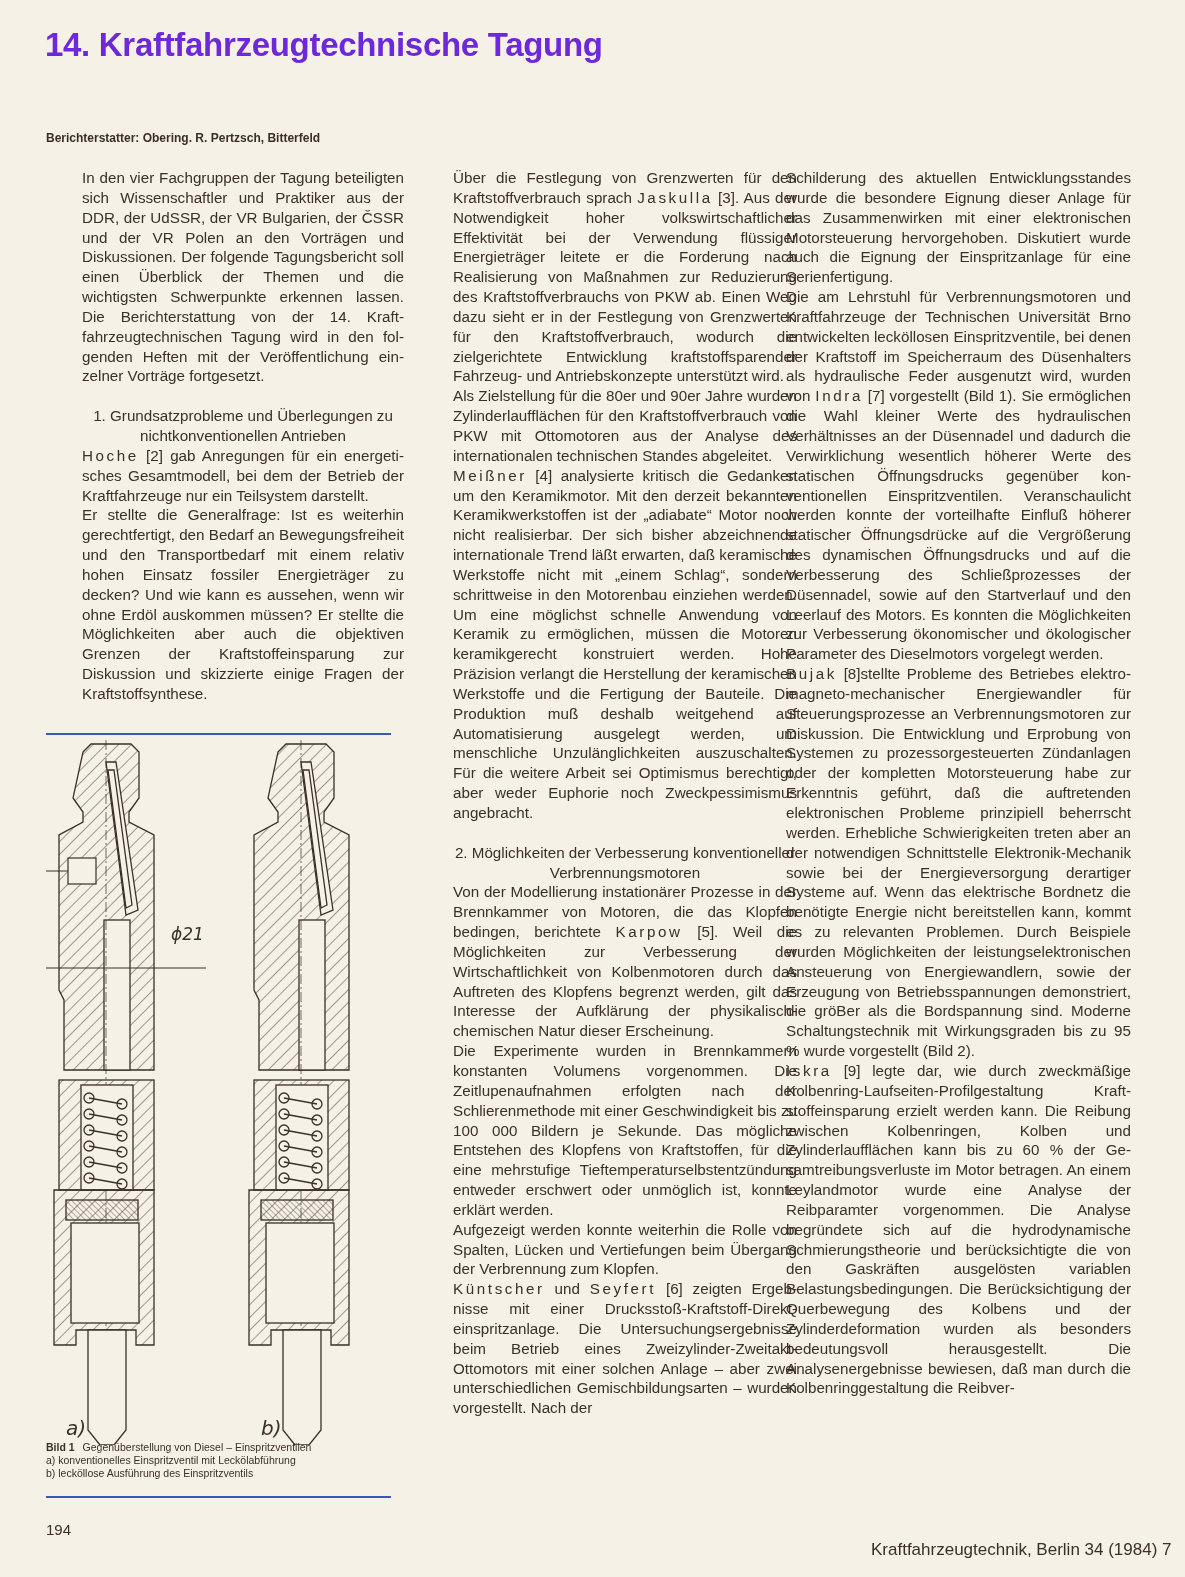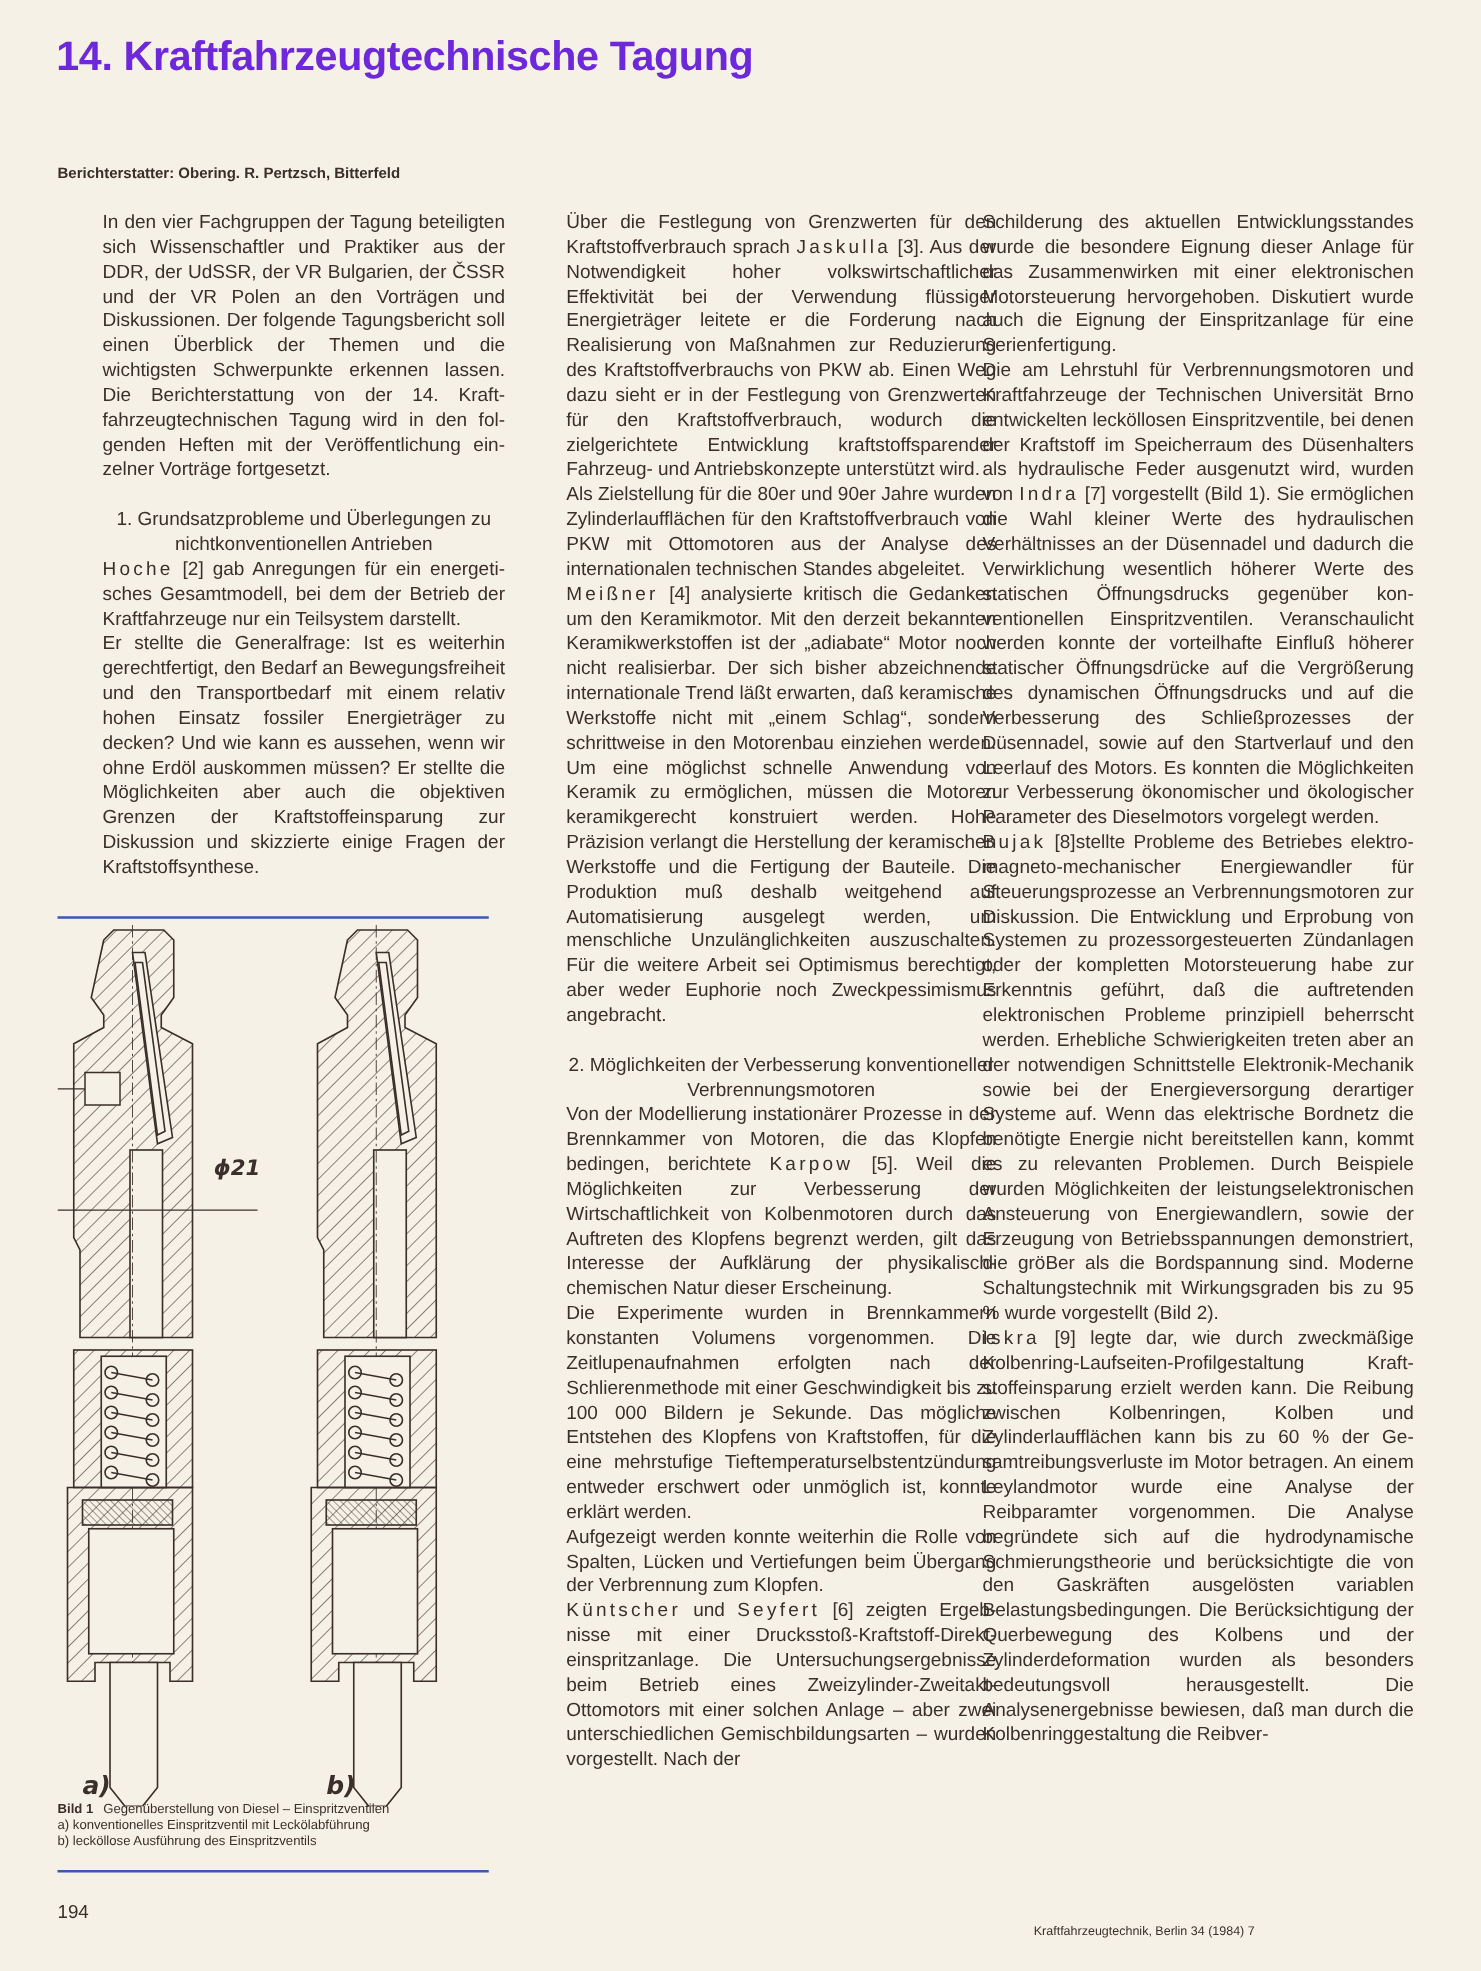--- a/index.html
+++ b/index.html
@@ -31,29 +31,29 @@
   .col h2 {
     margin: 0; font-size: 15.2px; line-height: 19.85px; font-weight: normal; text-align: center;
   }
   .gap { height: 19.85px; }
   .sp { letter-spacing: 2.6px; }
   .fig-rule {
     position: absolute; left: 46px; width: 345px; height: 2px; background: #3c57b5;
   }
   .fig-rule.top { top: 733px; }
   .fig-rule.bot { top: 1496px; }
-  .figure { position: absolute; left: 46px; top: 740px; width: 345px; height: 705px; font-weight: bold; }
+  .figure { position: absolute; left: 46px; top: 740px; width: 345px; height: 705px; }
   .figure svg { width: 100%; height: 100%; }
   .caption {
     position: absolute; left: 46px; top: 1441px; width: 345px;
     font-size: 10.5px; line-height: 13px; color: #3a2f2a;
   }
   .caption .bild { font-weight: bold; margin-right: 8px; }
   .footer-left { position: absolute; left: 46px; top: 1521px; font-size: 15px; }
-  .footer-right { position: absolute; left: 827px; top: 1540px; font-size: 10px; }
+  .footer-right { position: absolute; left: 871px; top: 1540px; font-size: 17px; }
   .fig-label { font-family: "DejaVu Sans", sans-serif; font-style: italic; font-size: 20px; fill: #3a2f2a; }
 </style>
 </head>
 <body>
 
 <div class="title">14. Kraftfahrzeugtechnische Tagung</div>
 <div class="reporter">Berichterstatter: Obering. R. Pertzsch, Bitterfeld</div>
 
 <div class="col col1">
   <p>In den vier Fachgruppen der Tagung betei­ligten sich Wissenschaftler und Praktiker aus der DDR, der UdSSR, der VR Bulgarien, der ČSSR und der VR Polen an den Vorträgen und Diskussionen. Der folgende Tagungsbe­richt soll einen Überblick der Themen und die wichtigsten Schwerpunkte erkennen las­sen. Die Berichterstattung von der 14. Kraft­fahrzeugtechnischen Tagung wird in den fol­genden Heften mit der Veröffentlichung ein­zelner Vorträge fortgesetzt.</p>

